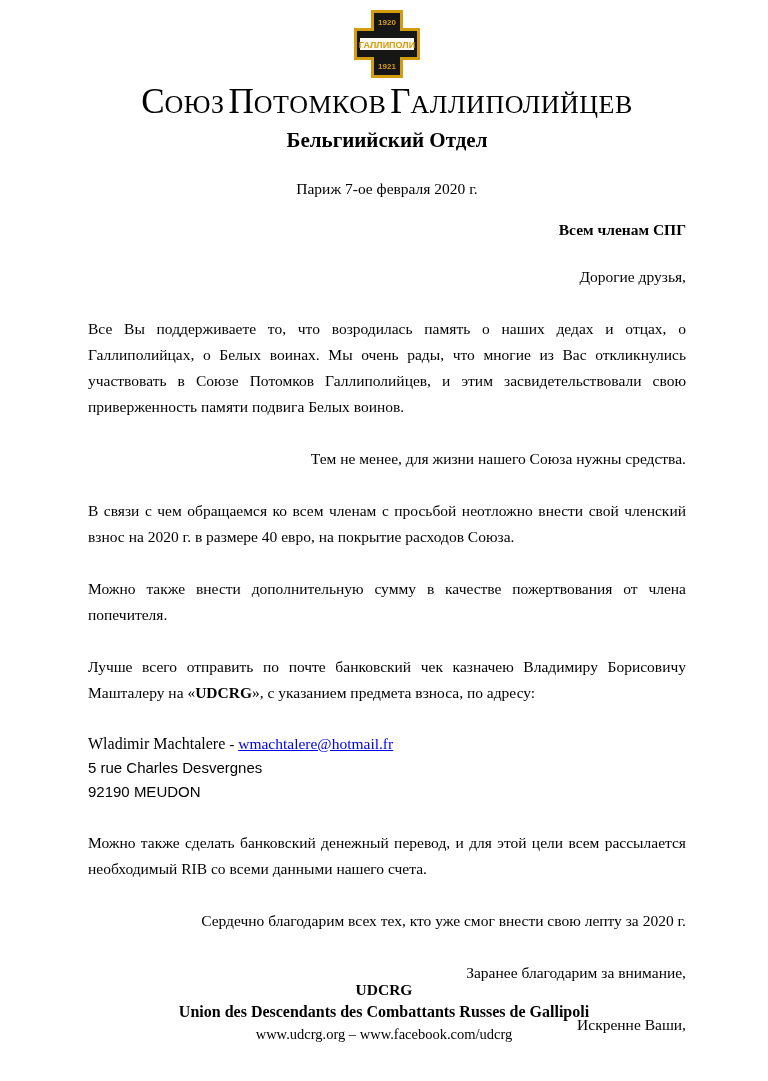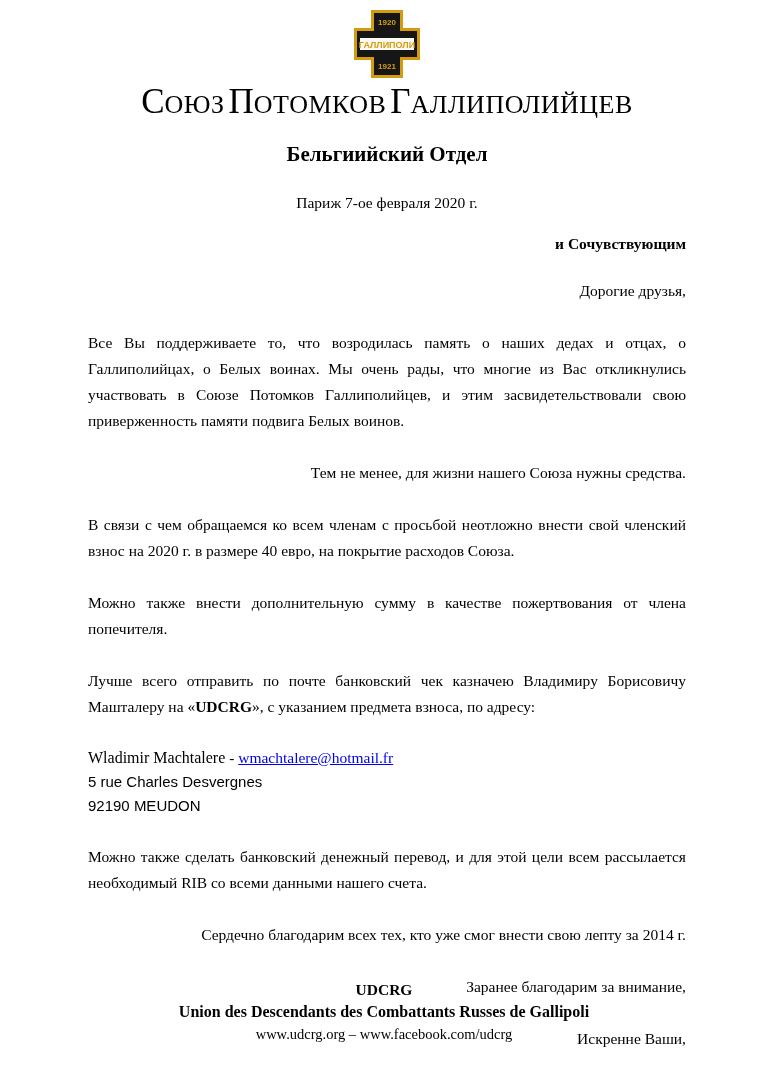--- a/index.html
+++ b/index.html
@@ -8,21 +8,21 @@
   .page { width:768px; height:1081px; padding:10px 82px 0 88px; position:relative; }
 
   
   .logo-row { display:flex; justify-content:center; margin-bottom:6px; }
   .logo-row svg { display:block; }
 
   
   .title { text-align:center; font-weight:normal; line-height:36px; margin-top:2px; white-space:nowrap; }
   .title .tc-big { font-size:35px; }
   .title .tc-small { font-size:26px; letter-spacing:0.5px; }
-  .subtitle { text-align:center; font-weight:bold; font-size:21px; margin-top:16px; }
+  .subtitle { text-align:center; font-weight:bold; font-size:21px; margin-top:2px; }
 
   
   .dateline { text-align:center; font-size:15.5px; margin-top:27px; }
   .addressee { text-align:right; font-weight:bold; font-size:15.5px; line-height:22px; margin-top:21px; }
 
   
   .body-text { margin-top:23px; font-size:15.5px; line-height:26px; }
   .body-text p { text-align:justify; margin-bottom:26px; }
   .body-text p.no-just { text-align:right; }
   .bold { font-weight:bold; }
@@ -56,39 +56,39 @@
       <text x="33" y="15" text-anchor="middle" font-family="Liberation Sans, sans-serif" font-weight="bold" font-size="8" fill="#d39c10">1920</text>
       <text x="33" y="59" text-anchor="middle" font-family="Liberation Sans, sans-serif" font-weight="bold" font-size="8" fill="#d39c10">1921</text>
     </svg>
   </div>
 
   <div class="title"><span class="tc-big">С</span><span class="tc-small">ОЮЗ</span> <span class="tc-big">П</span><span class="tc-small">ОТОМКОВ</span> <span class="tc-big">Г</span><span class="tc-small">АЛЛИПОЛИЙЦЕВ</span></div>
   <div class="subtitle">Бельгиийский Отдел</div>
 
   <div class="dateline">Париж 7-ое февраля 2020 г.</div>
   <div class="addressee">
-    <div>и Сочувствующим</div>
+    <div>Всем членам СПГ</div>
   </div>
 
   <div class="body-text">
     <p class="no-just">Дорогие друзья,</p>
     <p>Все Вы поддерживаете то, что возродилась память о наших дедах и отцах, о Галлиполийцах, о Белых воинах. Мы очень рады, что многие из Вас откликнулись участвовать в Союзе Потомков Галлиполийцев, и этим засвидетельствовали свою приверженность памяти подвига Белых воинов.</p>
     <p class="no-just">Тем не менее, для жизни нашего Союза нужны средства.</p>
     <p>В связи с чем обращаемся ко всем членам с просьбой неотложно внести свой членский взнос на 2020 г. в размере 40 евро, на покрытие расходов Союза.</p>
     <p>Можно также внести дополнительную сумму в качестве пожертвования от члена попечителя.</p>
     <p><span>Лучше всего отправить по почте банковский чек казначею Владимиру Борисовичу Машталеру на «</span><span class="bold">UDCRG</span><span>», с указанием предмета взноса, по адресу:</span></p>
 
     <div class="contact">
       <div><span class="c-name">Wladimir Machtalere</span><span> - </span><a href="#">wmachtalere@hotmail.fr</a></div>
       <div class="sans">5 rue Charles Desvergnes</div>
       <div class="sans">92190 MEUDON</div>
     </div>
 
     <p>Можно также сделать банковский денежный перевод, и для этой цели всем рассылается необходимый RIB со всеми данными нашего счета.</p>
-    <p class="no-just">Сердечно благодарим всех тех, кто уже смог внести свою лепту за 2014 г.</p>
+    <p class="no-just">Сердечно благодарим всех тех, кто уже смог внести свою лепту за 2020 г.</p>
     <p class="no-just">Заранее благодарим за внимание,</p>
     <p class="no-just">Искренне Ваши,</p>
   </div>
 
   <div class="footer">
     <div class="f-acro">UDCRG</div>
     <div class="f-name">Union des Descendants des Combattants Russes de Gallipoli</div>
     <div class="f-links">www.udcrg.org – www.facebook.com/udcrg</div>
   </div>
 

